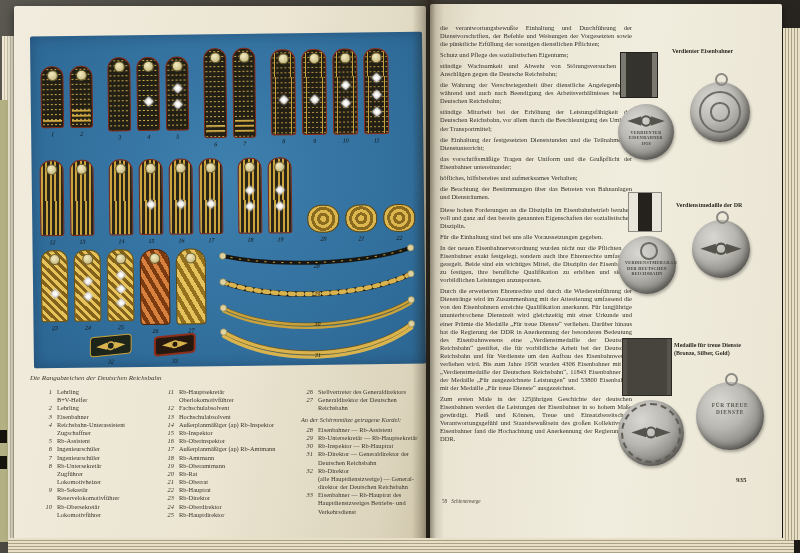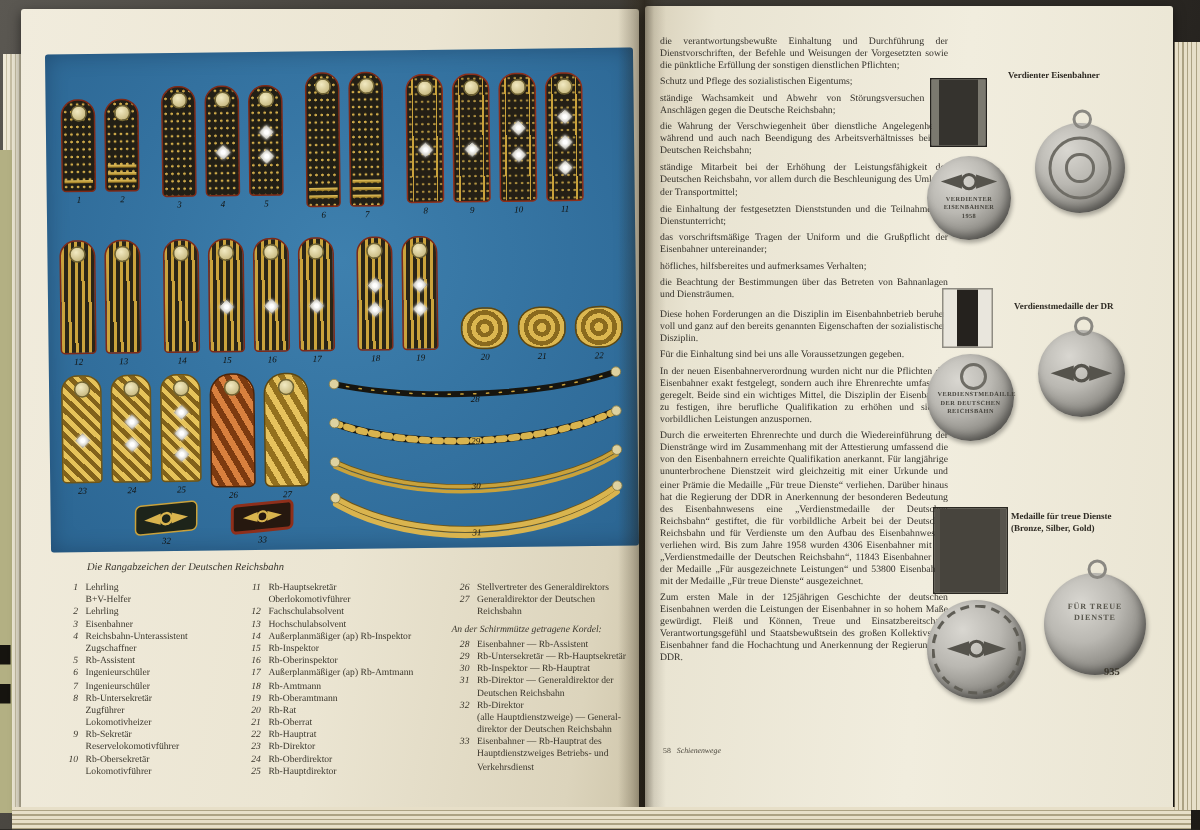--- a/index.html
+++ b/index.html
@@ -56,36 +56,36 @@
     background:radial-gradient(circle,#ffffff 25%,#d4d2cb 70%,#9a978e);box-shadow:0 0 2px rgba(255,255,255,.9);}
   .band{position:absolute;left:1px;right:1px;height:2.5px;background:linear-gradient(#ecca62,#96741e);}
   .bnum{margin-top:3px;font-size:6px;font-style:italic;color:#12100c;line-height:1;}
   .patchrow{position:absolute;left:56px;top:300px;display:flex;gap:22px;}
   .patch{width:42px;height:20px;border-radius:4px;transform:rotate(-5deg) skewX(-6deg);
     display:flex;align-items:center;justify-content:center;box-sizing:border-box;}
   .patch svg{width:80%;height:70%;}
   .cords{position:absolute;left:182px;top:206px;width:202px;height:124px;}
   
   .legend{position:absolute;left:16px;top:368px;width:402px;color:#3a362c;}
-  .legend-title{margin-left:28px;font-style:italic;font-size:7px;}
+  .legend-title{font-style:italic;font-size:7px;}
   .legend-cols{display:flex;margin-top:6px;padding-left:10px;gap:8px;}
   .lcol{font-size:6.4px;line-height:1.28;}
   .lcol.c0{width:120px;}.lcol.c1{width:138px;}.lcol.c2{width:138px;}
   .lentry{display:flex;}
   .lnum{width:12px;flex:none;text-align:right;padding-right:5px;font-style:italic;}
   .llines{flex:1;}
   .lheader{font-style:italic;margin:3px 0 2px 0;}
   
   .text-col{position:absolute;left:10px;top:20px;width:192px;font-size:6.5px;line-height:1.24;
     text-align:justify;color:#33302a;}
   .text-col p{margin:0 0 3px 0;}
   .text-col p.sect{margin-top:5px;}
   .footer-sig{position:absolute;left:12px;top:494px;font-size:5.2px;color:#4a463c;}
   .footer-sig .ser{font-style:italic;margin-left:4px;}
-  .pagenum{position:absolute;left:306px;top:440px;font-size:7px;color:#3a362c;font-weight:bold;}
+  .pagenum{position:absolute;left:306px;top:472px;font-size:7px;color:#3a362c;font-weight:bold;}
   
   .figures{position:absolute;left:188px;top:34px;width:162px;height:470px;}
   .figure{position:absolute;left:0;width:162px;height:150px;}
   .mcaption{position:absolute;font-size:6px;font-weight:bold;color:#2f2b24;line-height:1.3;}
   .ribbon{position:absolute;box-sizing:border-box;}
   .rb-dark-striped{background:linear-gradient(90deg,#7b796f 0 5px,#35332e 5px calc(100% - 5px),#7b796f calc(100% - 5px));border:1px solid #23211d;}
   .rb-white-black{background:linear-gradient(90deg,#e9e6dd 0 9px,#25221e 9px calc(100% - 9px),#e9e6dd calc(100% - 9px));border:1px solid #8e8b82;}
   .rb-wide-dark{background:linear-gradient(90deg,#57544c 0 4px,#47443d 4px calc(100% - 4px),#57544c calc(100% - 4px));border:1px solid #2a2822;}
   .medal{position:absolute;border-radius:50%;
     background:radial-gradient(circle at 36% 30%,#d9d7d1 0%,#bab8b2 40%,#84827c 75%,#6a6862 100%);

